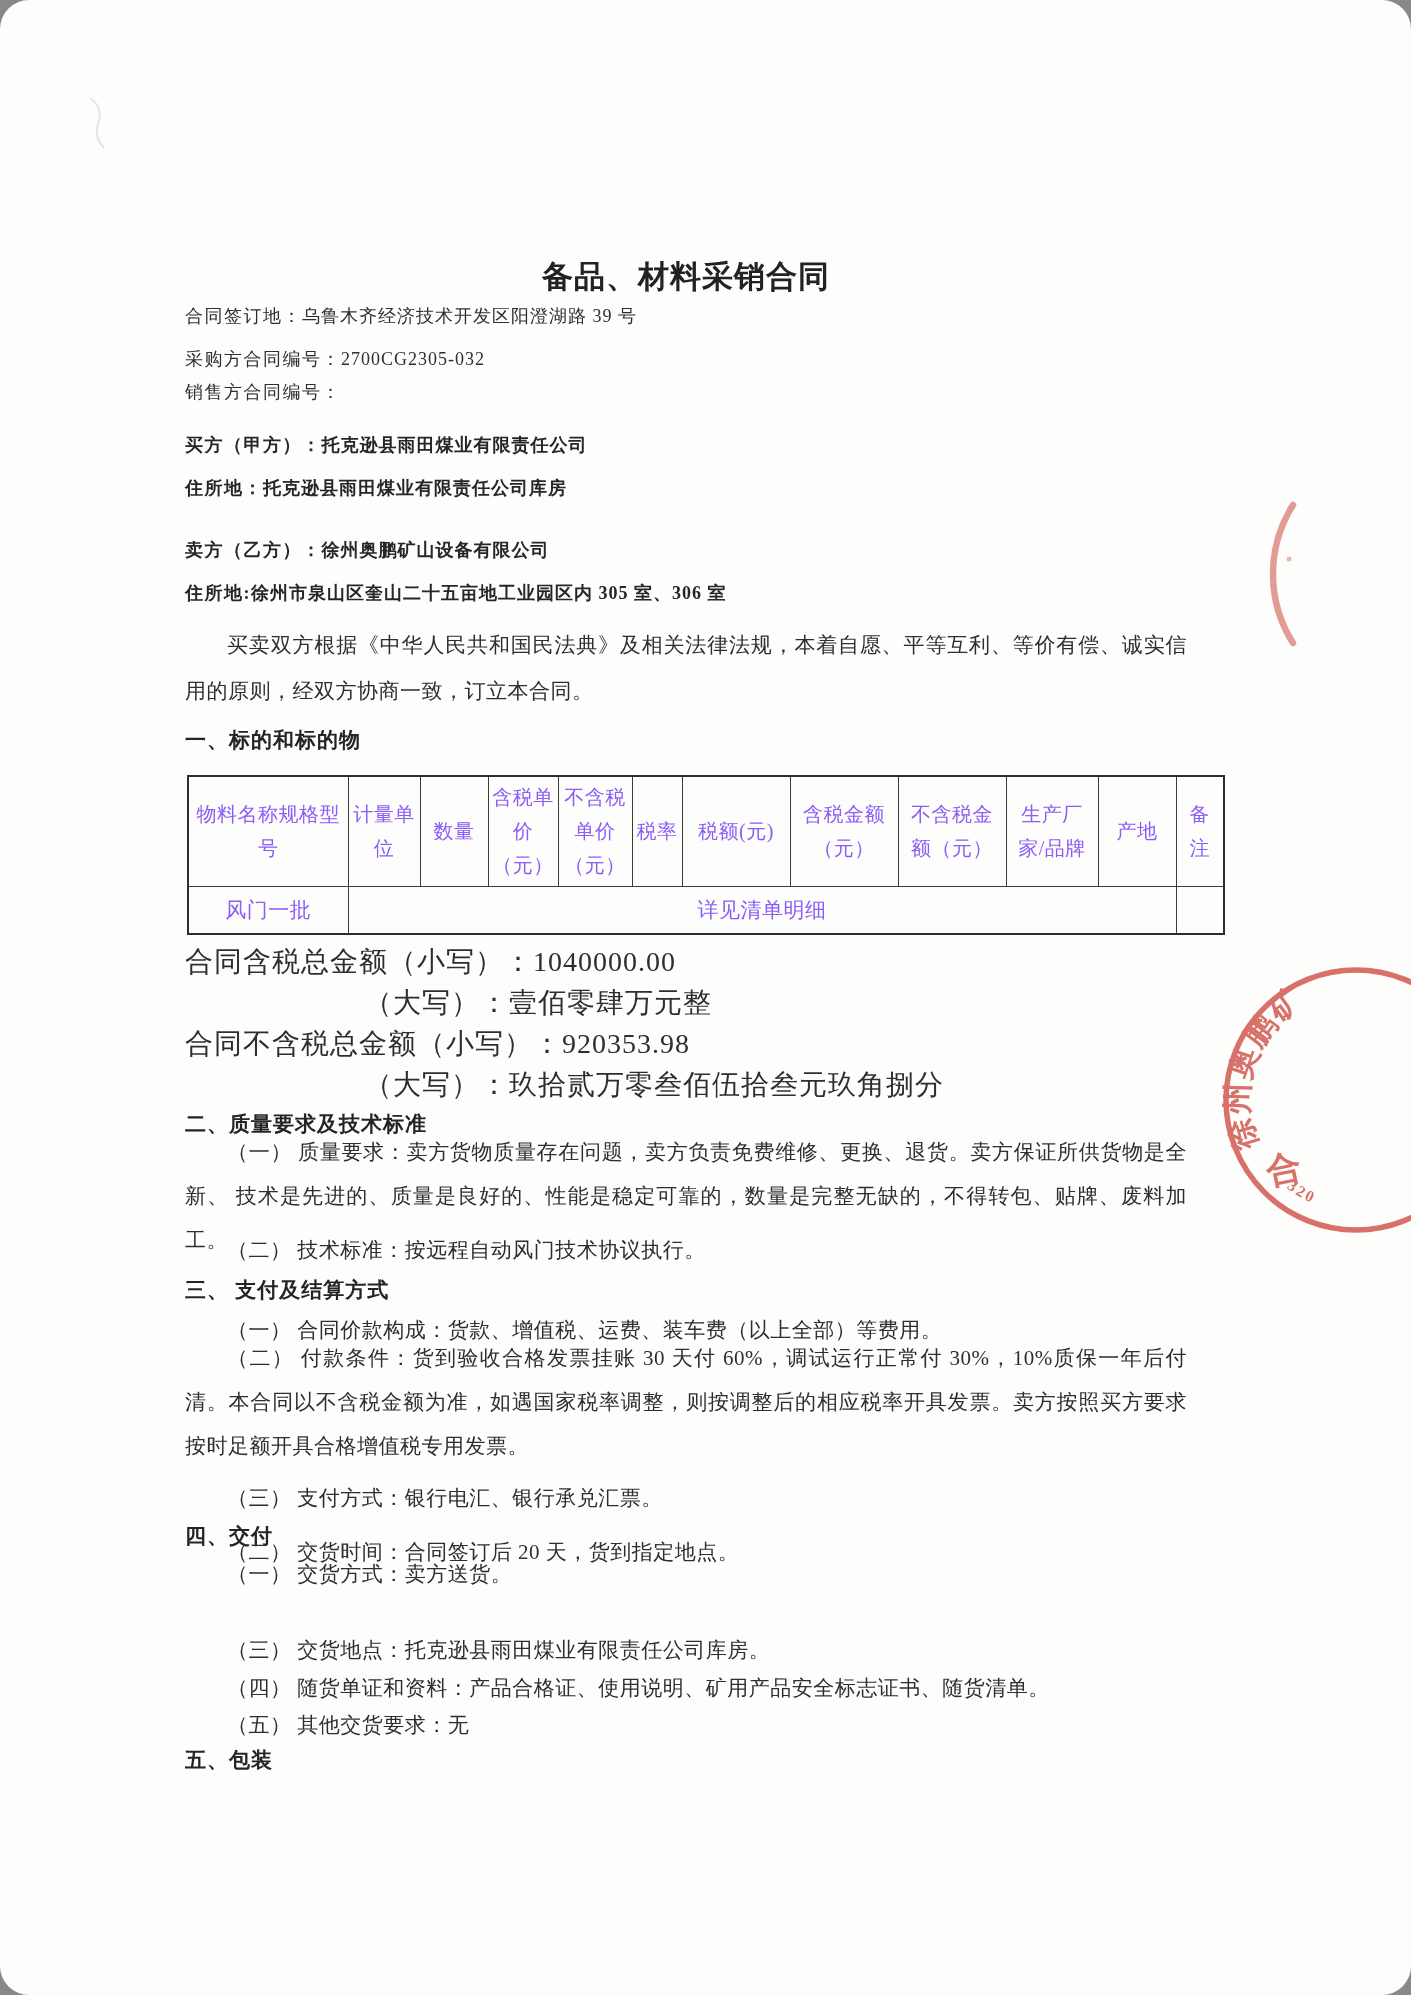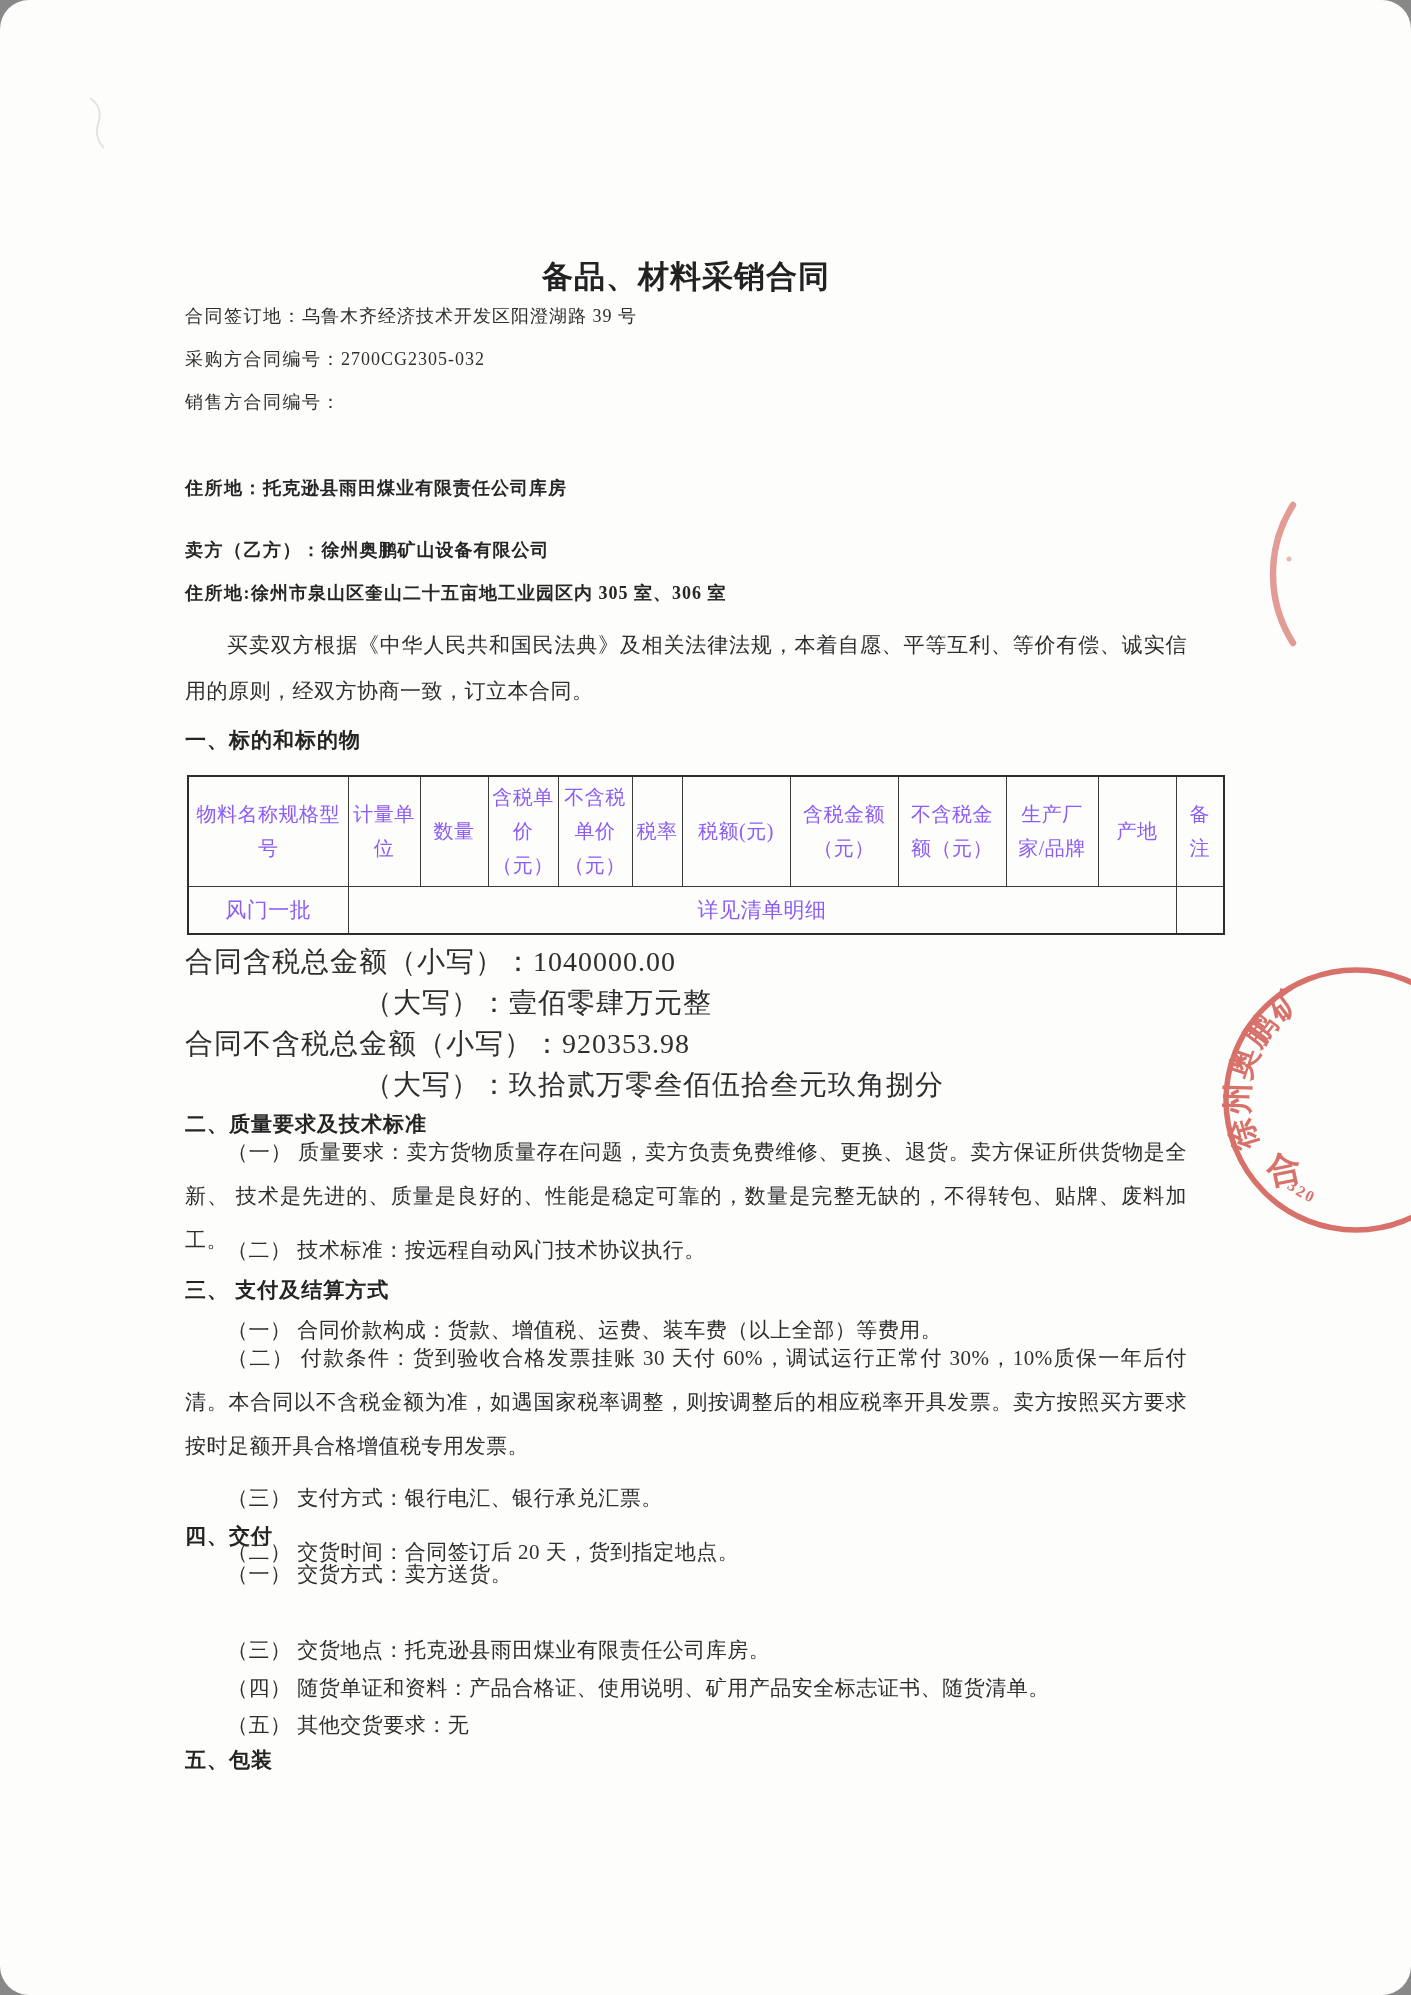--- a/index.html
+++ b/index.html
@@ -57,22 +57,25 @@
   </svg>
 
   <div class="doc-title" style="top:256px;">备品、材料采销合同</div>
 
   <div class="abs line" style="top:302px;">
     <span class="lbl">合同签订地：</span><span>乌鲁木齐经济技术开发区阳澄湖路 39 号</span>
   </div>
   <div class="abs line" style="top:345px;">
     <span class="lbl">采购方合同编号：</span><span>2700CG2305-032</span>
   </div>
-  <div class="abs line" style="top:388px;font-family:Liberation Serif, serif;">
+  <div class="abs line" style="top:378px;font-family:Liberation Serif, serif;">
     <span class="lbl">销售方合同编号：</span><span></span>
+  </div>
+  <div class="abs line strong" style="top:431px;">
+    <span class="lbl">买方（甲方）：</span><span>托克逊县雨田煤业有限责任公司</span>
   </div>
   <div class="abs line strong" style="top:474px;">
     <span class="lbl">住所地：</span><span>托克逊县雨田煤业有限责任公司库房</span>
   </div>
   <div class="abs line strong" style="top:536px;">
     <span class="lbl">卖方（乙方）：</span><span>徐州奥鹏矿山设备有限公司</span>
   </div>
   <div class="abs line strong" style="top:579px;">
     <span class="lbl">住所地:</span><span>徐州市泉山区奎山二十五亩地工业园区内 305 室、306 室</span>
   </div>

